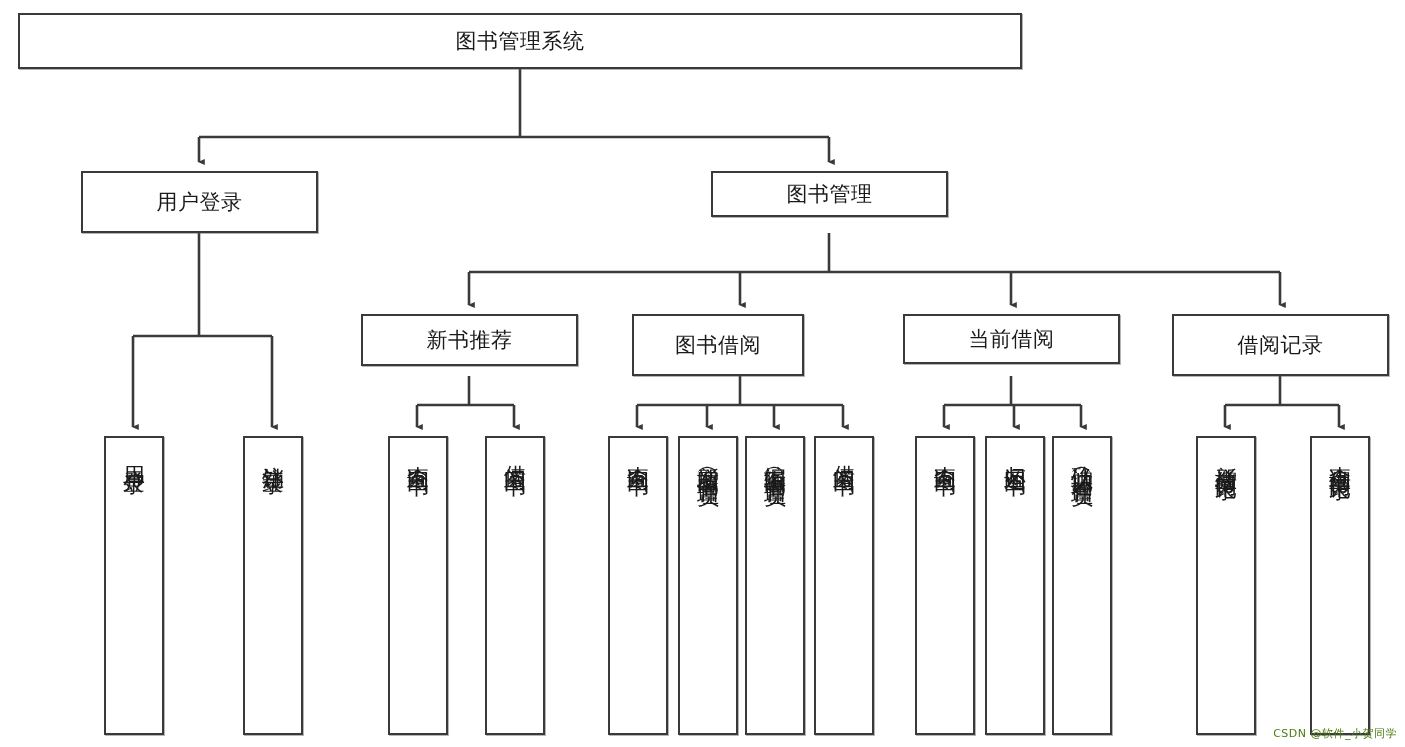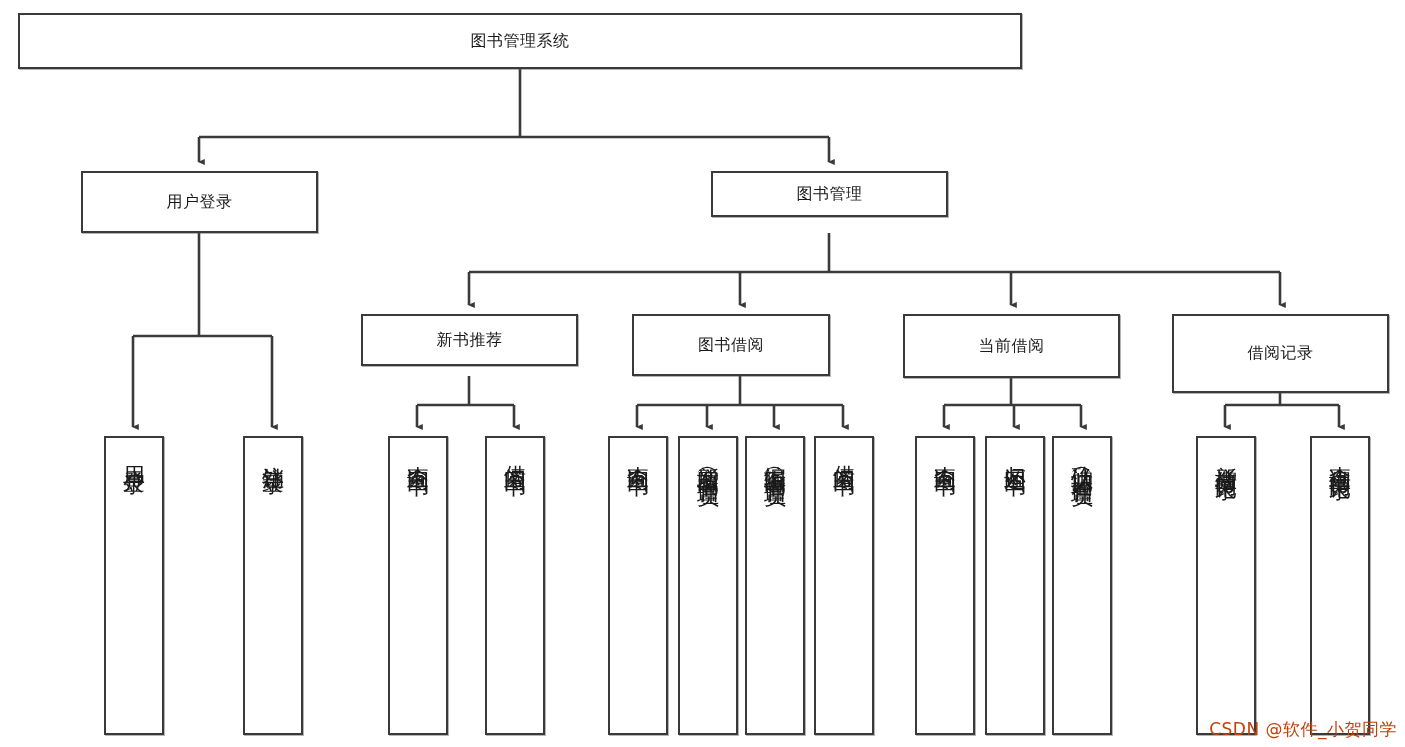--- a/index.html
+++ b/index.html
@@ -36,42 +36,42 @@
     justify-content: center;
     text-align: center;
     color: #1a1a1a;
   }
   .node .lbl {
     display: block;
     line-height: 1.18;
     letter-spacing: 0.5px;
   }
   .node.horiz .lbl {
-    font-size: 16px;
+    font-size: 21px;
     white-space: nowrap;
   }
   .node.vert {
     align-items: flex-start;
     justify-content: center;
     padding-top: 10px;
   }
   .node.vert .lbl {
     writing-mode: vertical-rl;
     text-orientation: upright;
     font-size: 22px;
     line-height: 1;
     letter-spacing: 3px;
     white-space: nowrap;
   }
   #watermark {
     position: absolute;
     right: 8px;
     bottom: 6px;
-    font-size: 17px;
-    color: #c2410c;
+    font-size: 11px;
+    color: #4d7c0f;
     letter-spacing: 0.5px;
     white-space: nowrap;
     user-select: none;
   }
 </style>
 </head>
 <body>
 
 <div id="canvas">
 
@@ -135,27 +135,27 @@
   <div class="node horiz" style="left:81px; top:171px; width:237px; height:62px;">
     <span class="lbl">用户登录</span>
   </div>
   <div class="node horiz" style="left:711px; top:171px; width:237px; height:46px;">
     <span class="lbl">图书管理</span>
   </div>
 
   <div class="node horiz" style="left:361px; top:314px; width:217px; height:52px;">
     <span class="lbl">新书推荐</span>
   </div>
-  <div class="node horiz" style="left:632px; top:314px; width:198px; height:62px;">
+  <div class="node horiz" style="left:632px; top:314px; width:172px; height:62px;">
     <span class="lbl">图书借阅</span>
   </div>
-  <div class="node horiz" style="left:903px; top:314px; width:217px; height:64px;">
+  <div class="node horiz" style="left:903px; top:314px; width:217px; height:50px;">
     <span class="lbl">当前借阅</span>
   </div>
-  <div class="node horiz" style="left:1172px; top:314px; width:217px; height:79px;">
+  <div class="node horiz" style="left:1172px; top:314px; width:217px; height:62px;">
     <span class="lbl">借阅记录</span>
   </div>
 
   <div class="node vert" style="left:104px; top:436px; width:60px; height:299px;">
     <span class="lbl">用户登录</span>
   </div>
   <div class="node vert" style="left:243px; top:436px; width:60px; height:299px;">
     <span class="lbl">注销登录</span>
   </div>
 

